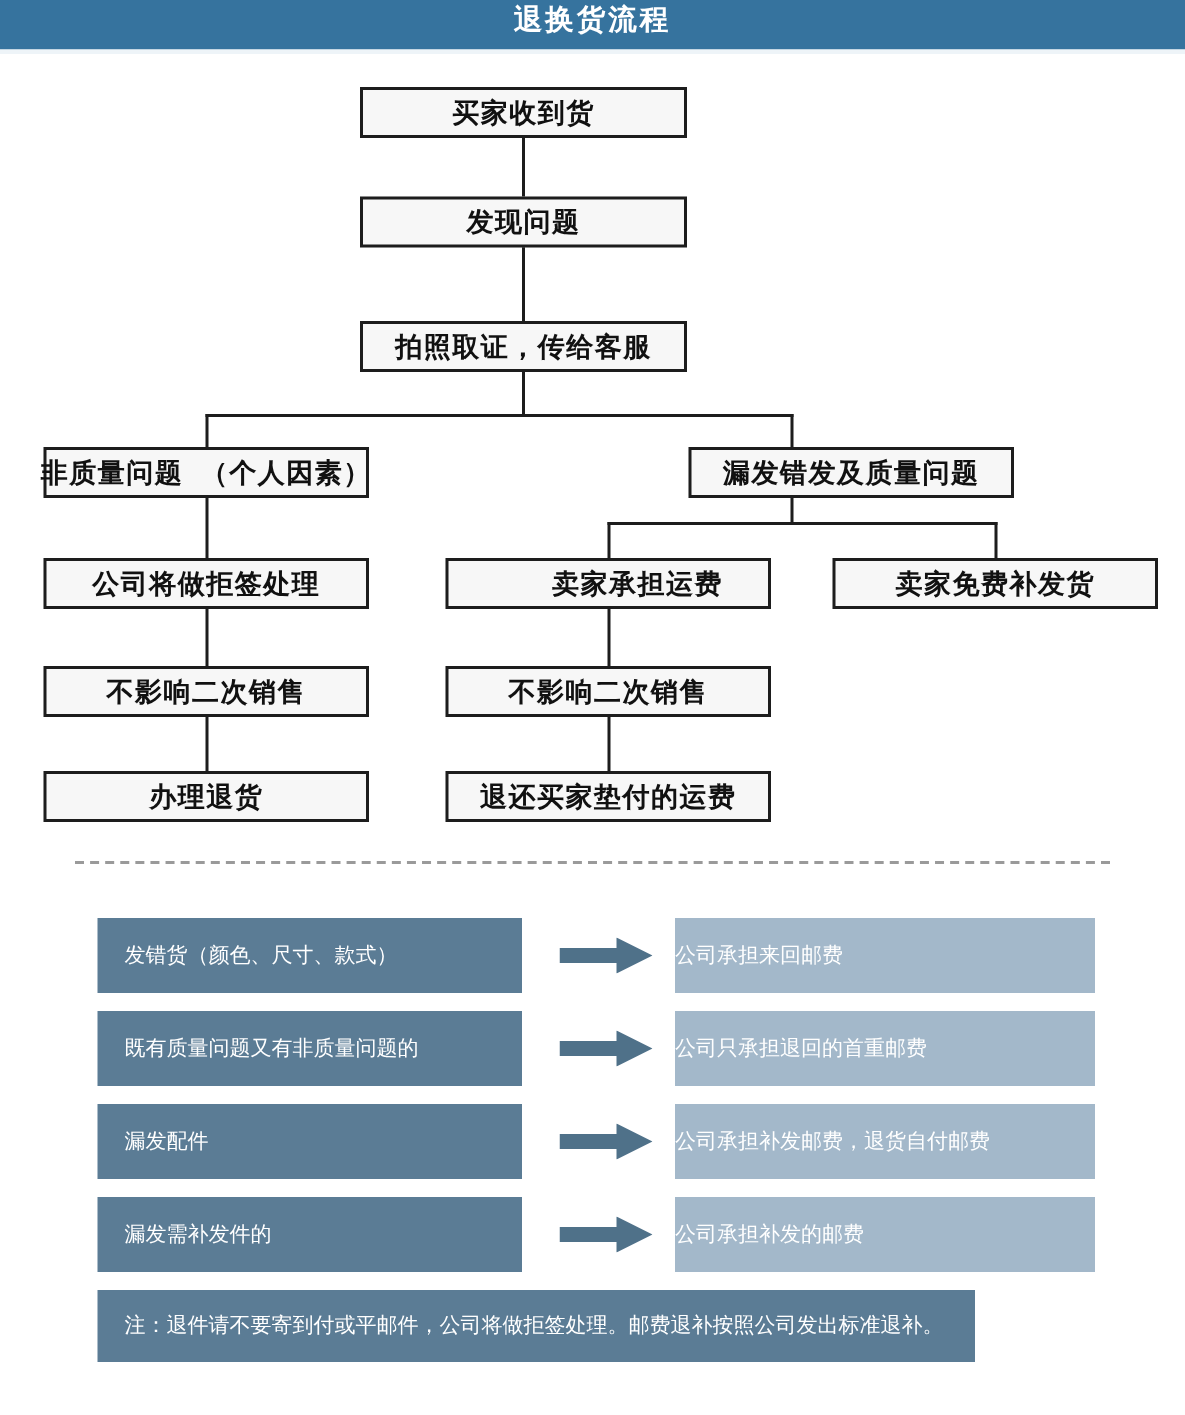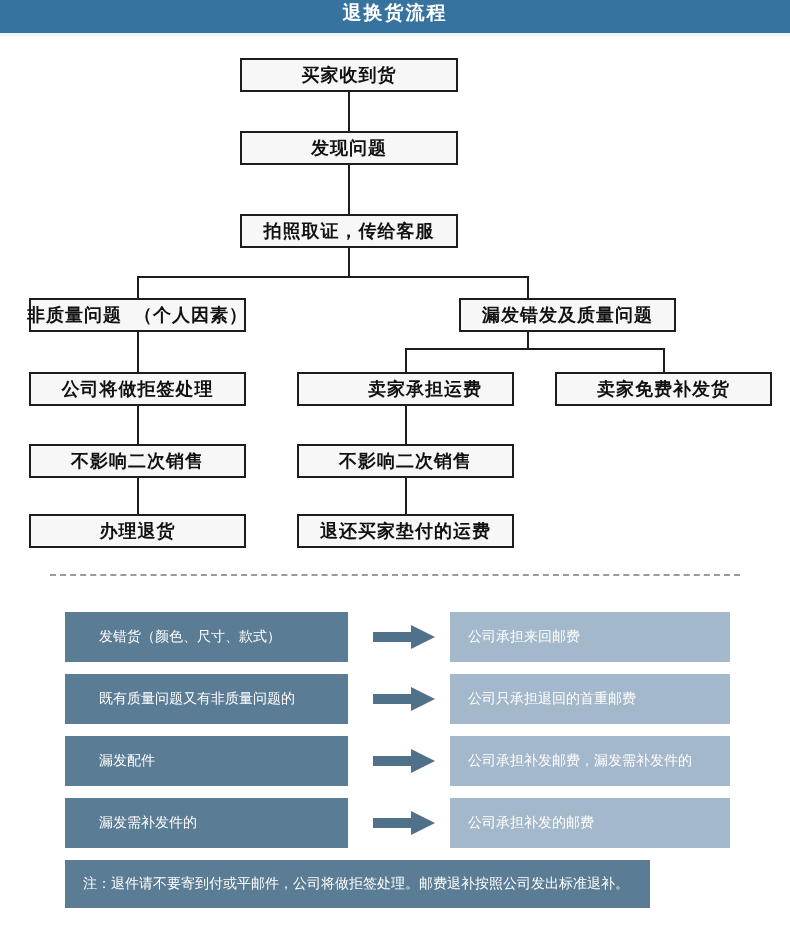--- a/index.html
+++ b/index.html
@@ -85,33 +85,32 @@
     margin-bottom: 12px;
   }
   .cell-left {
     position: absolute;
     left: 65px; top: 0;
     width: 283px; height: 50px;
     box-sizing: border-box;
     background: #5b7c95;
     display: flex;
     align-items: center;
-    padding-left: 34px;
+    padding-left: 18px;
     color: #ffffff;
     font-size: 14px;
   }
   .cell-right {
     position: absolute;
     left: 450px; top: 0;
     width: 280px; height: 50px;
     box-sizing: border-box;
     background: #a3b8ca;
     display: flex;
     align-items: center;
-    padding-left: 18px;
     color: #ffffff;
     font-size: 14px;
   }
   .arrow {
     position: absolute;
     left: 373px; top: 13px;
     width: 62px; height: 24px;
   }
   .note-bar {
     position: absolute;
@@ -227,21 +226,21 @@
     <div class="cell-right">公司只承担退回的首重邮费</div>
   </div>
 
   <div class="prow">
     <div class="cell-left">漏发配件</div>
     <div class="arrow">
       <svg width="62" height="24" viewBox="0 0 62 24" xmlns="http://www.w3.org/2000/svg">
         <polygon points="0,7 38,7 38,0 62,12 38,24 38,17 0,17" fill="#4f7189"></polygon>
       </svg>
     </div>
-    <div class="cell-right">公司承担补发邮费，漏发需补发件的</div>
+    <div class="cell-right">公司承担补发邮费，退货自付邮费</div>
   </div>
 
   <div class="prow">
     <div class="cell-left">漏发需补发件的</div>
     <div class="arrow">
       <svg width="62" height="24" viewBox="0 0 62 24" xmlns="http://www.w3.org/2000/svg">
         <polygon points="0,7 38,7 38,0 62,12 38,24 38,17 0,17" fill="#4f7189"></polygon>
       </svg>
     </div>
     <div class="cell-right">公司承担补发的邮费</div>

